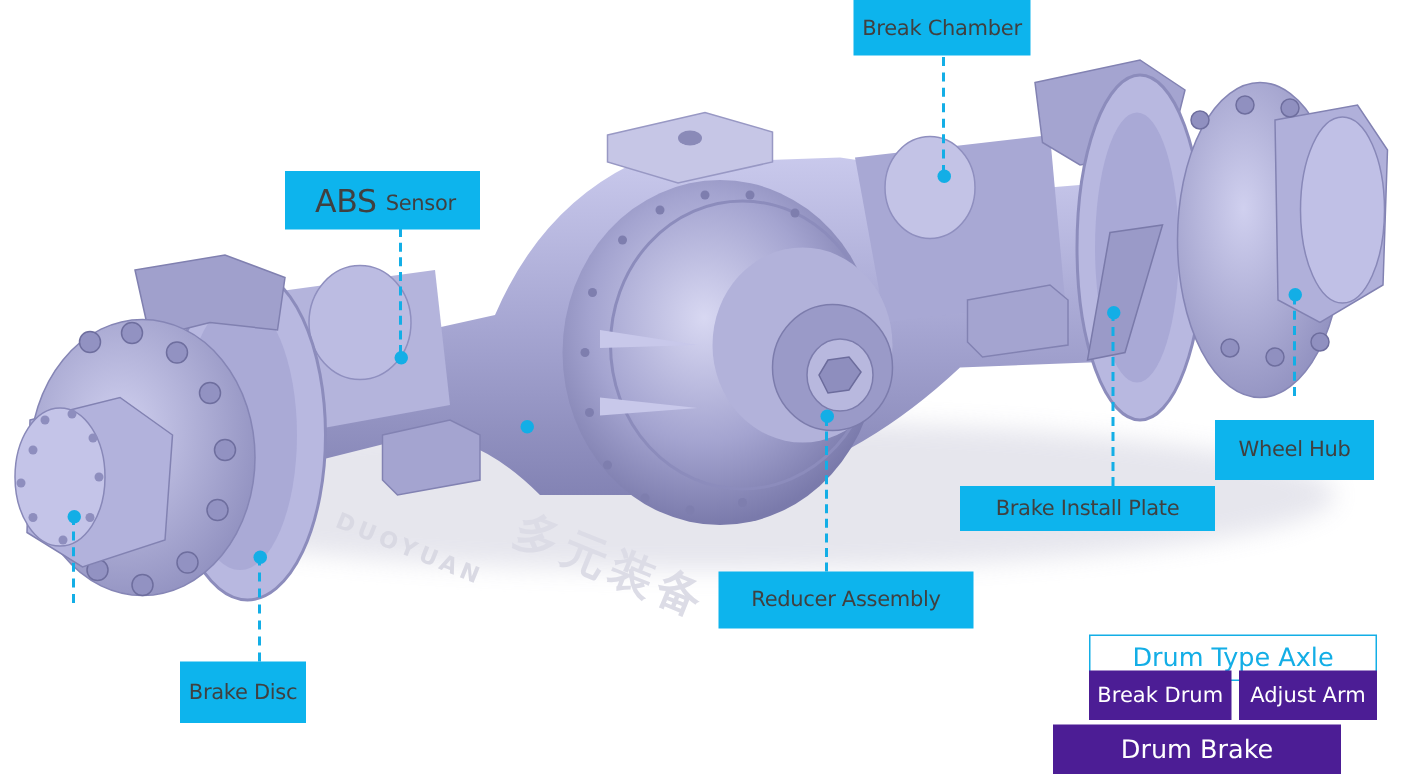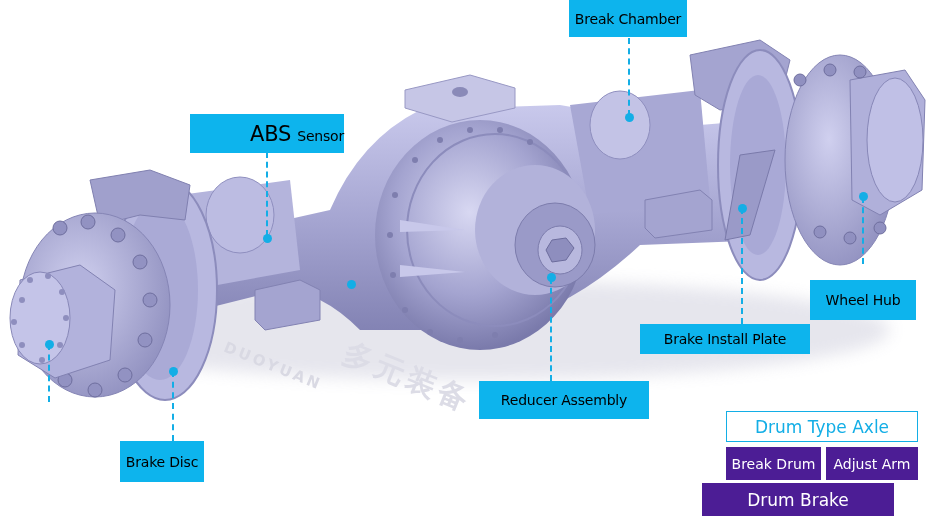--- a/index.html
+++ b/index.html
@@ -1,31 +1,31 @@
 <!DOCTYPE html>
 <html><head>
 <meta charset="utf-8">
 <style>
   html, body { margin: 0; padding: 0; background: #ffffff; }
   body { width: 935px; height: 517px; position: relative; overflow: hidden; font-family: "Liberation Sans", "DejaVu Sans", sans-serif; }
   .stage { position: absolute; left: 0; top: 0; width: 935px; height: 517px; }
   svg.axle { position: absolute; left: 0; top: 0; }
   .label {
-    position: absolute; background: #0db4ed; color: #000000;
+    position: absolute; background: #0db4ed; color: #404040;
     font-family: "DejaVu Sans", sans-serif; font-size: 14px;
     display: flex; align-items: center; justify-content: center;
     box-sizing: border-box; white-space: nowrap; letter-spacing: -0.2px;
   }
   .label.abs { justify-content: flex-start; padding-left: 20px; }
   .abs .big { font-size: 21px; margin-right: 6px; }
   .abs .small { font-size: 14px; padding-top: 4px; }
   .leader { position: absolute; width: 0; border-left: 2px dashed #13aee6; }
   .dot { position: absolute; width: 9px; height: 9px; border-radius: 50%; background: #13aee6; margin-left: -4px; margin-top: -4px; }
   .legend-title {
-    position: absolute; left: 726px; top: 411px; width: 192px; height: 31px;
+    position: absolute; left: 726px; top: 423px; width: 192px; height: 31px;
     border: 1.5px solid #13aee6; box-sizing: border-box; background: #fff;
     color: #13aee6; font-family: "DejaVu Sans", sans-serif; font-size: 17px;
     display: flex; align-items: center; justify-content: center;
   }
   .legend-cell {
     position: absolute; background: #4c1d95; color: #fff;
     font-family: "DejaVu Sans", sans-serif; font-size: 14px;
     display: flex; align-items: center; justify-content: center; box-sizing: border-box;
   }
   .watermark-en {
@@ -180,21 +180,21 @@
   <div class="leader" style="left:48px; top:344px; height:58px;"></div>
   <div class="dot" style="left:49px; top:344px;"></div>
 
   <div class="leader" style="left:172px; top:371px; height:70px;"></div>
   <div class="dot" style="left:173px; top:371px;"></div>
 
   <div class="label" style="left:569px; top:0px; width:118px; height:37px;">
     <span>Break Chamber</span>
   </div>
 
-  <div class="label abs" style="left:190px; top:114px; width:154px; height:39px;justify-content:flex-end;">
+  <div class="label abs" style="left:190px; top:114px; width:130px; height:39px;">
     <span class="big">ABS</span>
     <span class="small">Sensor</span>
   </div>
 
   <div class="label" style="left:810px; top:280px; width:106px; height:40px;">
     <span>Wheel Hub</span>
   </div>
 
   <div class="label" style="left:640px; top:324px; width:170px; height:30px;">
     <span>Brake Install Plate</span>

